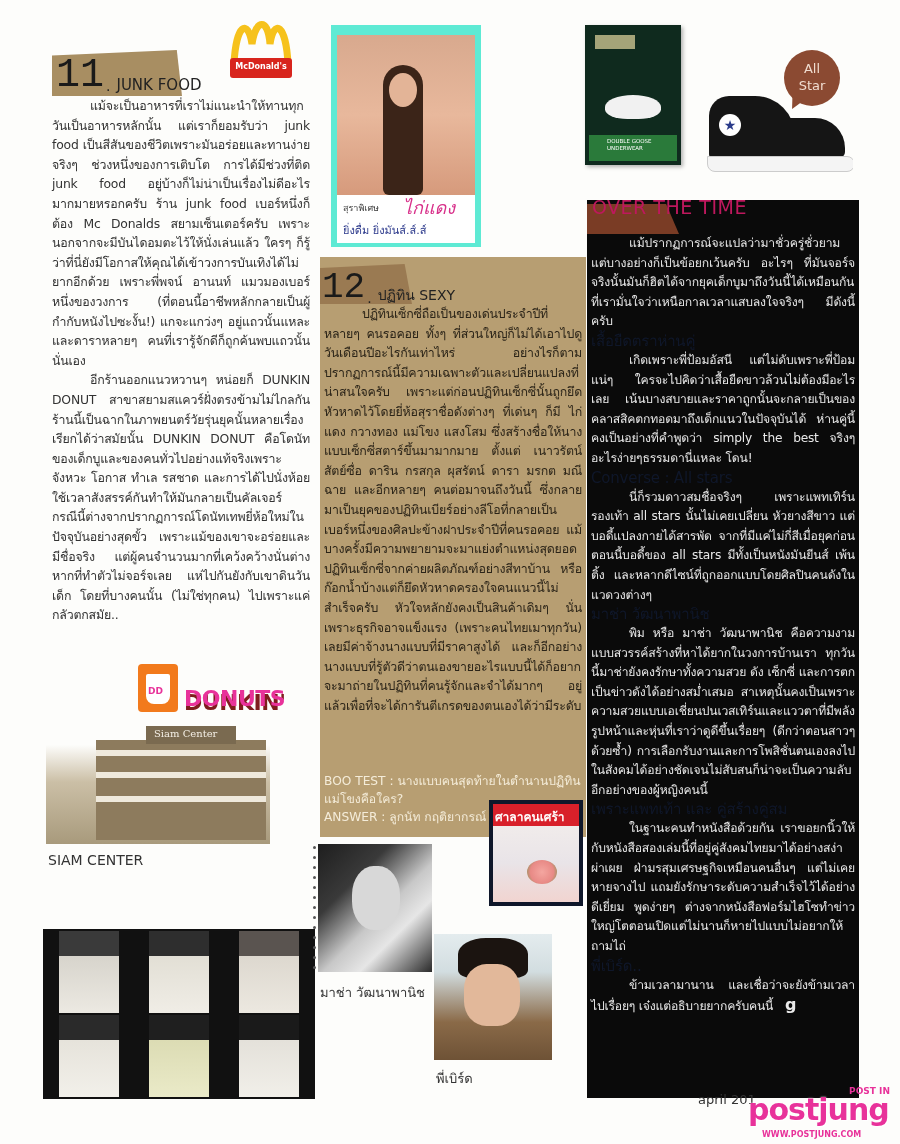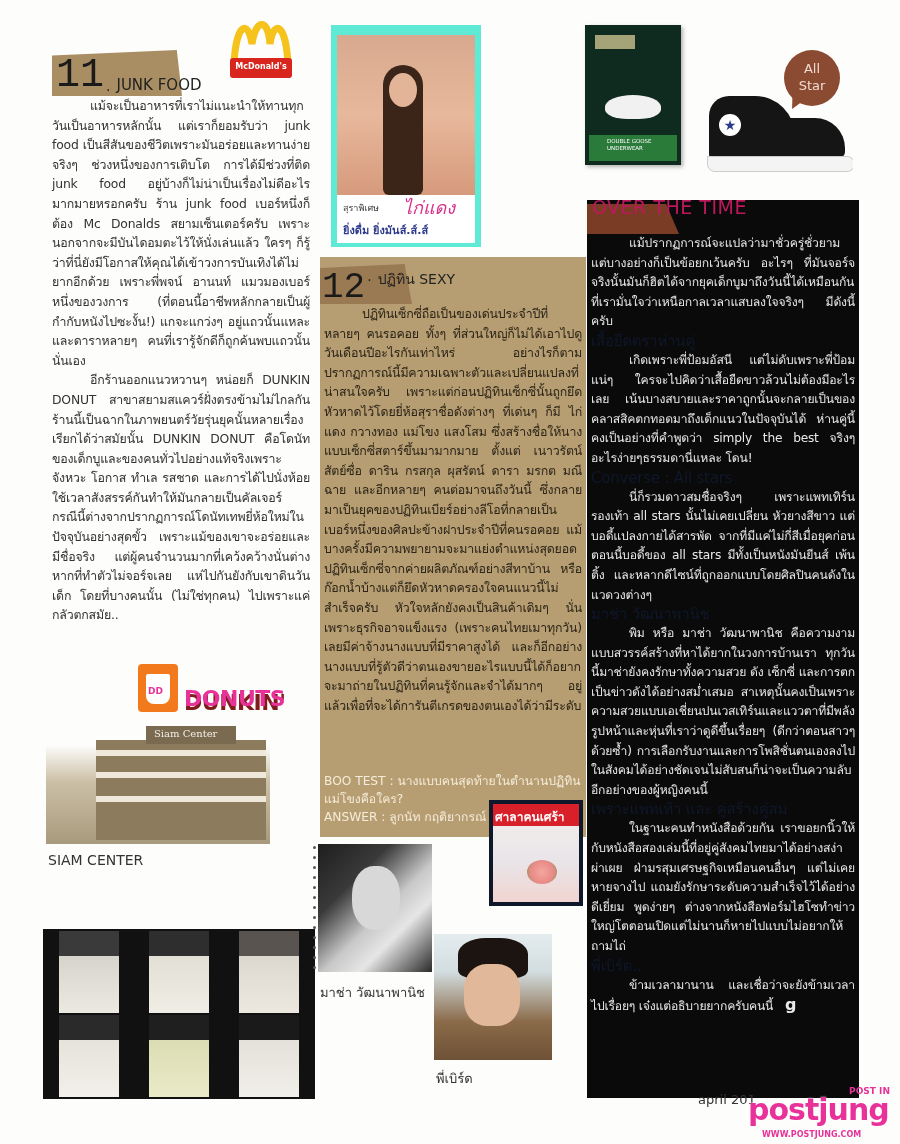--- a/index.html
+++ b/index.html
@@ -81,26 +81,26 @@
   <div style="background:linear-gradient(180deg,#1a1a1a 0%,#1a1a1a 30%,#e4e1da 31%,#f1efe9 100%);margin:0 14px;"></div>
 </div>
 
 <div class="img-box" style="left:331px;top:25px;width:150px;height:222px;background:#5eead4;">
   <div class="abs" style="left:6px;top:10px;width:138px;height:160px;background:linear-gradient(180deg,#d8a98e 0%,#e8b89c 50%,#d69a7c 100%);"></div>
   <div class="abs" style="left:52px;top:40px;width:40px;height:130px;background:#3b2418;border-radius:20px 20px 6px 6px;"></div>
   <div class="abs" style="left:58px;top:48px;width:28px;height:34px;background:#e3b497;border-radius:50%;"></div>
   <div class="abs" style="left:6px;top:170px;width:138px;height:48px;background:#fff;"></div>
   <span class="abs" style="left:12px;top:176px;font-size:9px;color:#333;">สุราพิเศษ</span>
   <span class="abs" style="left:72px;top:168px;font-size:18px;font-style:italic;color:#d8308a;">ไก่แดง</span>
-  <span class="abs" style="left:12px;top:196px;font-size:11px;font-weight:bold;color:#2d3a8c;">ยิ่งดื่ม ยิ่งมันส์.ส์.ส์</span>
+  <span class="abs" style="left:12px;top:196px;font-size:11px;font-weight:normal;color:#2d3a8c;">ยิ่งดื่ม ยิ่งมันส์.ส์.ส์</span>
 </div>
 
 <div class="abs" id="col2-box"></div>
 <div class="sec-head-bg" style="left:320px;top:264px;width:92px;height:40px;background:#9a7a52;clip-path:polygon(0 10%,92% 0,100% 100%,0 100%);"></div>
-<div class="abs" style="left:322px;top:268px;display:flex;">
+<div class="abs" style="left:322px;top:268px;display:flex;align-items:flex-end;">
   <span class="sec-num" style="font-size:36px;">12</span>
   <span class="sec-title" style="margin:0 6px 2px 2px;">.</span>
   <span class="sec-title" style="margin-bottom:2px;font-size:14px;">ปฏิทิน SEXY</span>
 </div>
 <div class="abs" id="col2-text">
   <div class="para">
     <p class="indent">ปฏิทินเซ็กซี่ถือเป็นของเด่นประจำปีที่หลายๆ คนรอคอย ทั้งๆ ที่ส่วนใหญ่ก็ไม่ได้เอาไปดูวันเดือนปีอะไรกันเท่าไหร่ อย่างไรก็ตามปรากฏการณ์นี้มีความเฉพาะตัวและเปลี่ยนแปลงที่น่าสนใจครับ เพราะแต่ก่อนปฏิทินเซ็กซี่นั้นถูกยึดหัวหาดไว้โดยยี่ห้อสุราชื่อดังต่างๆ ที่เด่นๆ ก็มี ไก่แดง กวางทอง แม่โขง แสงโสม ซึ่งสร้างชื่อให้นางแบบเซ็กซี่สตาร์ขึ้นมามากมาย ตั้งแต่ เนาวรัตน์ สัตย์ซื่อ ดาริน กรสกุล ผุสรัตน์ ดารา มรกต มณีฉาย และอีกหลายๆ คนต่อมาจนถึงวันนี้ ซึ่งกลายมาเป็นยุคของปฏิทินเบียร์อย่างลีโอที่กลายเป็นเบอร์หนึ่งของศิลปะข้างฝาประจำปีที่คนรอคอย แม้บางครั้งมีความพยายามจะมาแย่งตำแหน่งสุดยอดปฏิทินเซ็กซี่จากค่ายผลิตภัณฑ์อย่างสีทาบ้าน หรือ ก๊อกน้ำบ้างแต่ก็ยึดหัวหาดครองใจคนแนวนี้ไม่สำเร็จครับ หัวใจหลักยังคงเป็นสินค้าเดิมๆ นั่นเพราะธุรกิจอาจแข็งแรง (เพราะคนไทยเมาทุกวัน) เลยมีค่าจ้างนางแบบที่มีราคาสูงได้ และก็อีกอย่างนางแบบที่รู้ตัวดีว่าตนเองขายอะไรแบบนี้ได้ก็อยากจะมาถ่ายในปฏิทินที่คนรู้จักและจำได้มากๆ อยู่แล้วเพื่อที่จะได้การันตีเกรดของตนเองได้ว่ามีระดับ</p>
   </div>
 </div>
 <div class="abs" style="left:324px;top:772px;width:262px;font-size:12.2px;line-height:18px;color:#f4ecd9;">

